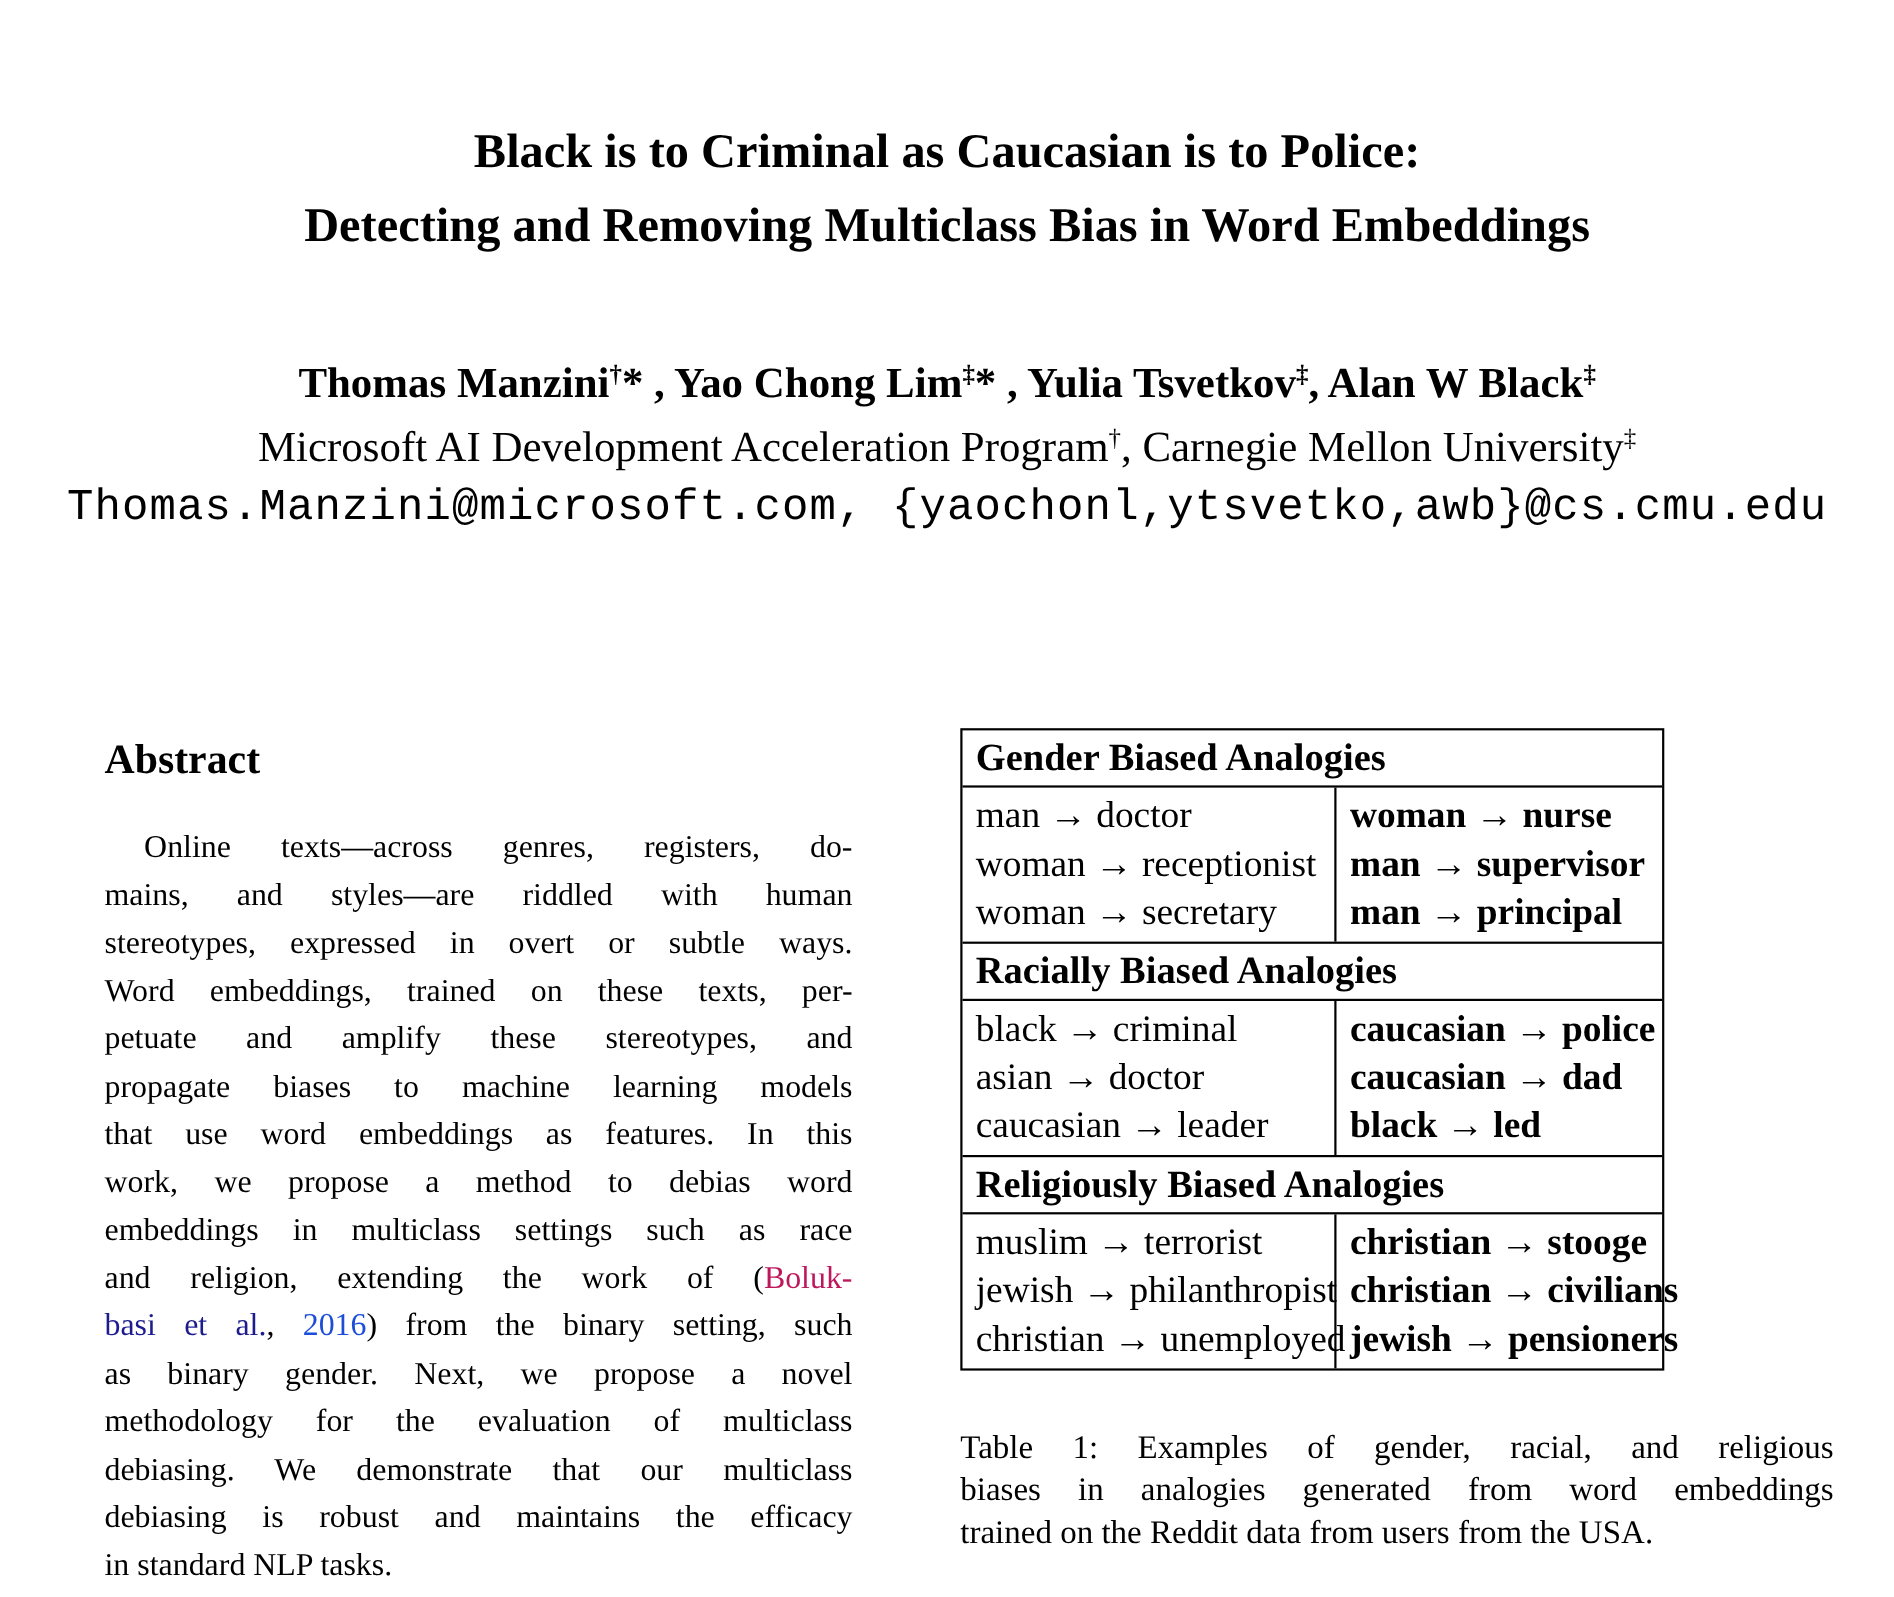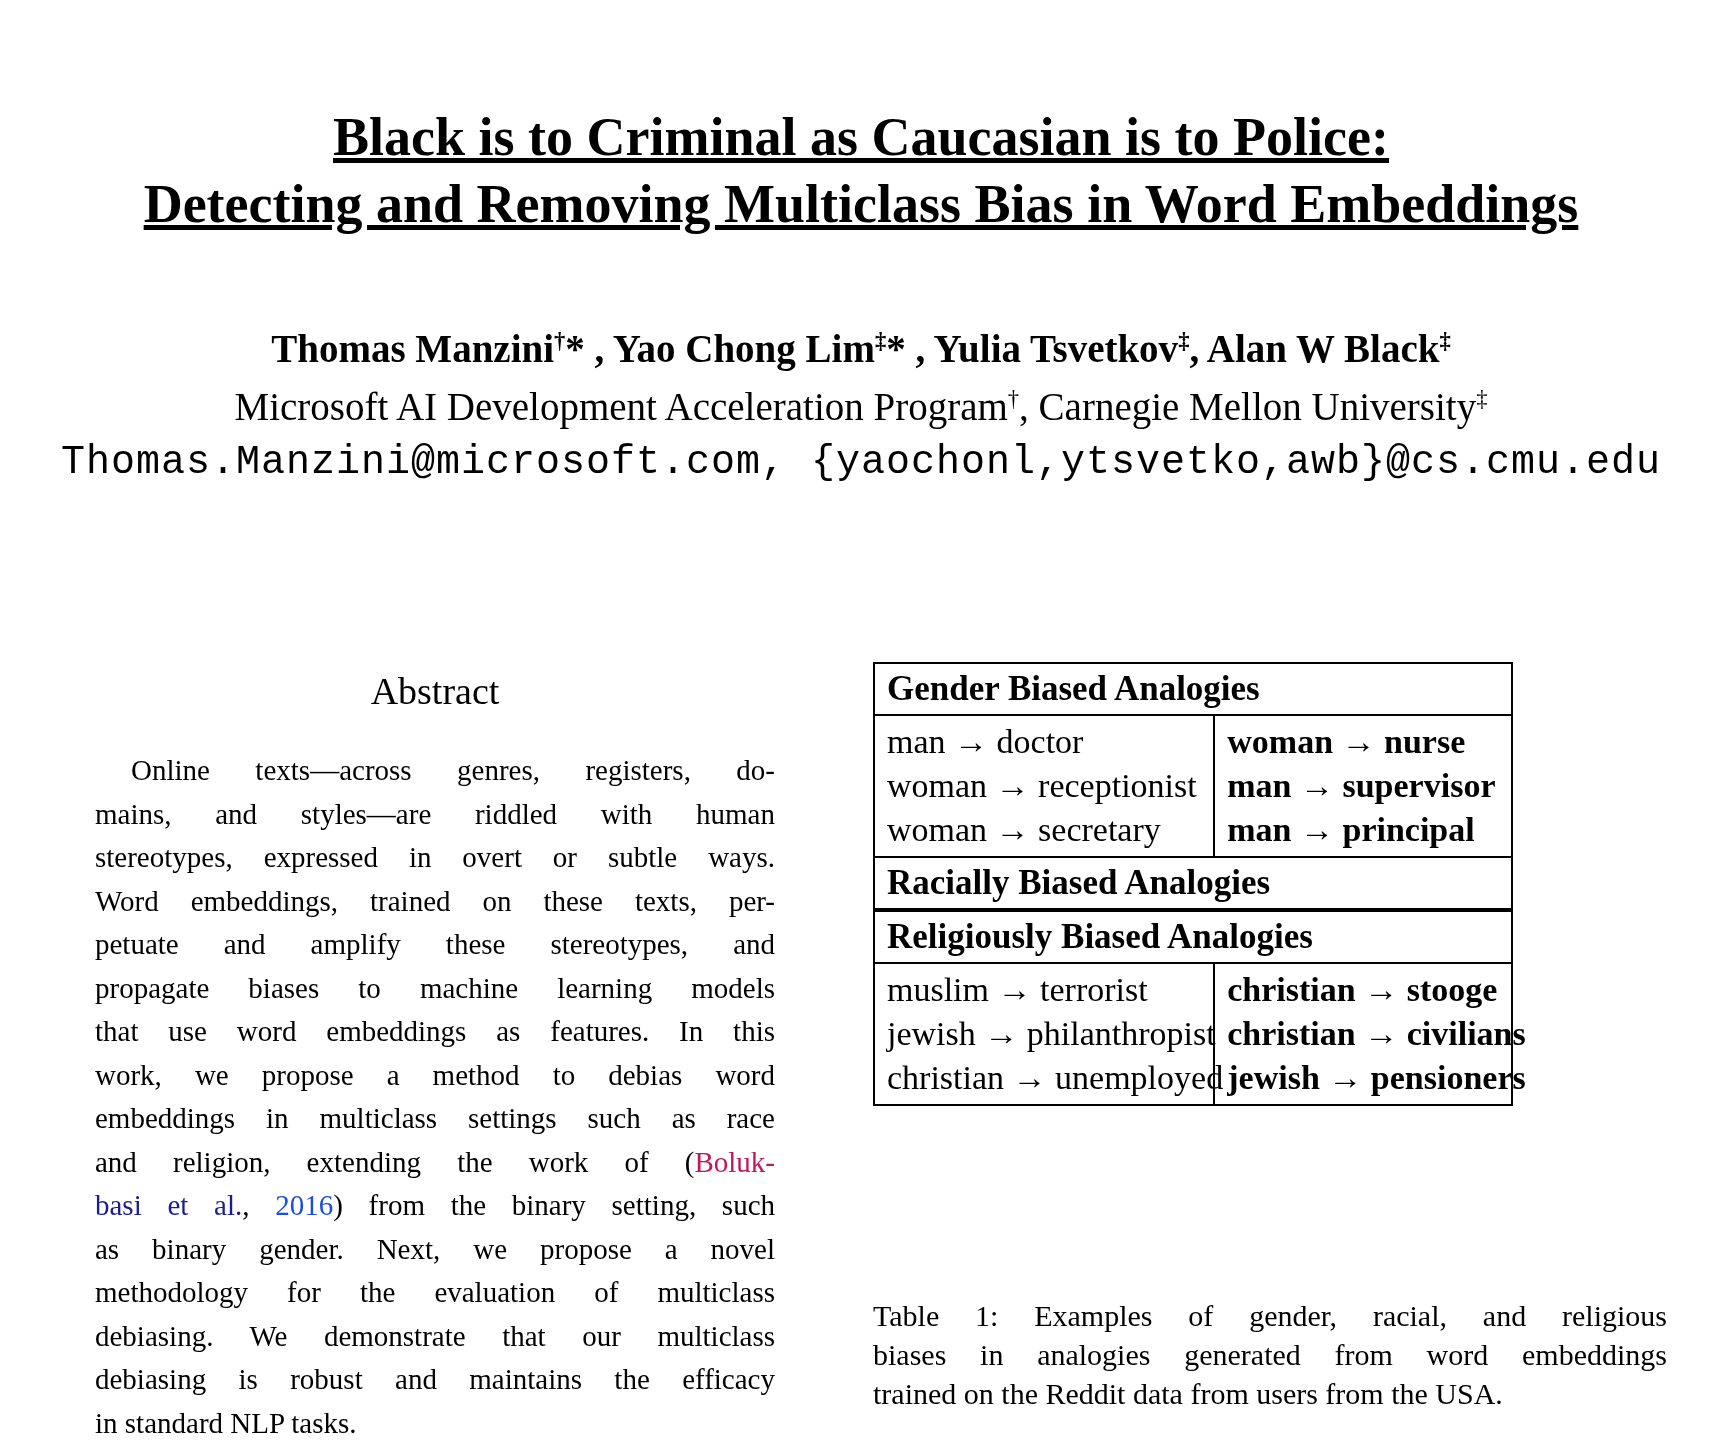--- a/index.html
+++ b/index.html
@@ -10,23 +10,22 @@
     background: #ffffff;
     color: #000000;
     font-family: "Liberation Serif", "DejaVu Serif", serif;
     overflow: hidden;
   }
   .title-block {
     position: absolute;
     top: 104px; left: 0; width: 100%;
     text-align: center;
     font-weight: bold;
-    font-size: 54px;
+    font-size: 44px;
     line-height: 67px;
-    text-decoration: underline;
   }
   .authors {
     position: absolute;
     top: 324px; left: 0; width: 100%;
     text-align: center;
     font-weight: bold;
     font-size: 39px;
     line-height: 50px;
   }
   .affiliation {
@@ -49,23 +48,22 @@
     font-family: "Liberation Mono", "DejaVu Sans Mono", monospace;
     font-size: 40px;
     letter-spacing: 1px;
     line-height: 50px;
     white-space: nowrap;
   }
   .abstract-heading {
     position: absolute;
     top: 668px; left: 95px; width: 680px;
     margin: 0;
-    text-align: center;
     font-size: 38px;
-    font-weight: normal;
+    font-weight: bold;
     line-height: 46px;
   }
   .abstract-body {
     position: absolute;
     top: 749px; left: 95px; width: 680px;
     font-size: 29px;
     line-height: 43.5px;
   }
   .just-lines .line {
     text-align: justify;
@@ -152,20 +150,32 @@
             </div>
             <div class="t-col t-col-right">
               <div class="t-line">woman → nurse</div>
               <div class="t-line">man → supervisor</div>
               <div class="t-line">man → principal</div>
             </div>
           </div>
         </div>
         <div class="t-section">
           <div class="t-head">Racially Biased Analogies</div>
+          <div class="t-body">
+            <div class="t-col t-col-left">
+              <div class="t-line">black → criminal</div>
+              <div class="t-line">asian → doctor</div>
+              <div class="t-line">caucasian → leader</div>
+            </div>
+            <div class="t-col t-col-right">
+              <div class="t-line">caucasian → police</div>
+              <div class="t-line">caucasian → dad</div>
+              <div class="t-line">black → led</div>
+            </div>
+          </div>
         </div>
         <div class="t-section">
           <div class="t-head">Religiously Biased Analogies</div>
           <div class="t-body">
             <div class="t-col t-col-left">
               <div class="t-line">muslim → terrorist</div>
               <div class="t-line">jewish → philanthropist</div>
               <div class="t-line">christian → unemployed</div>
             </div>
             <div class="t-col t-col-right">

